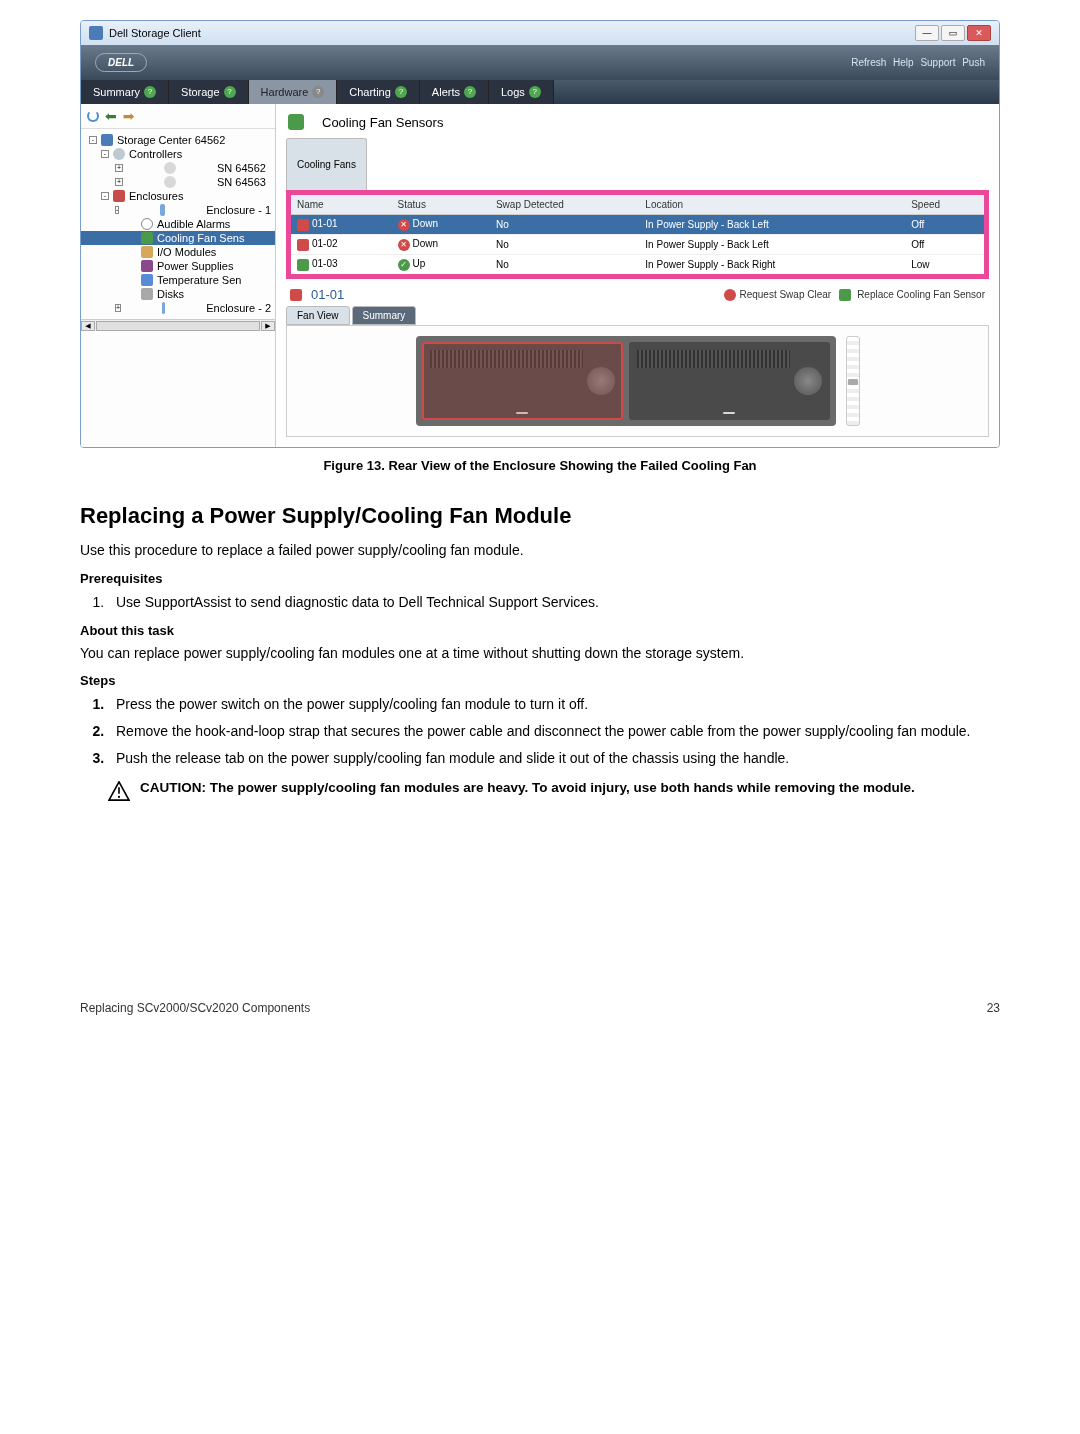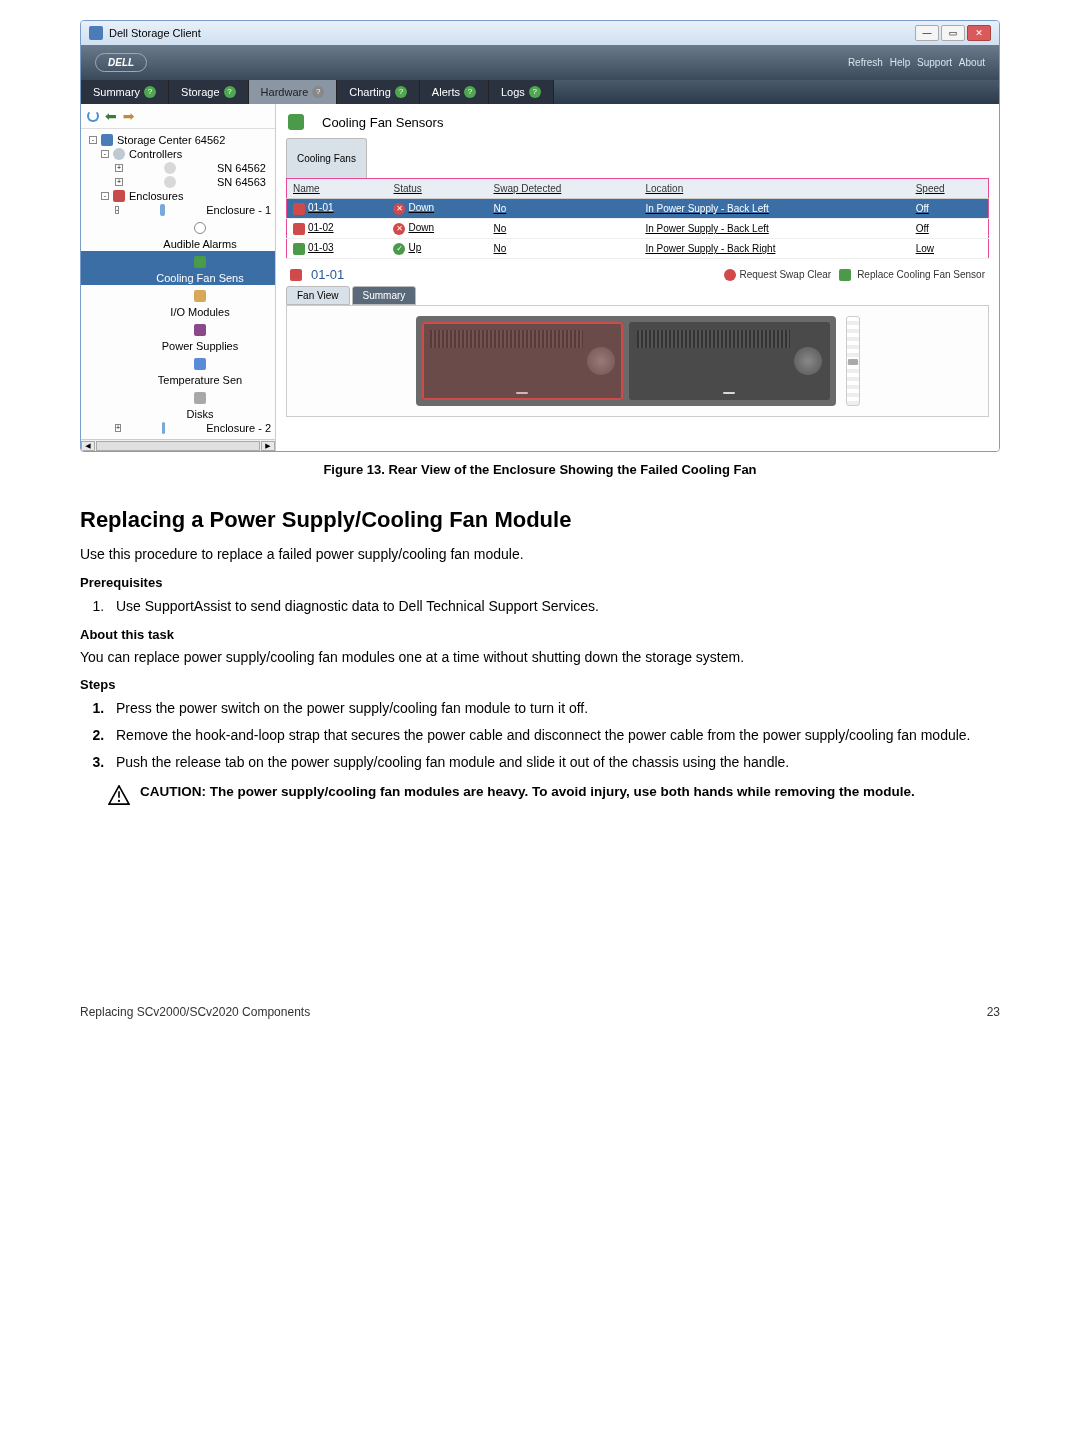--- a/index.html
+++ b/index.html
@@ -31,21 +31,21 @@
     .left-toolbar { padding:4px 6px; border-bottom:1px solid #ddd; display:flex; gap:6px; align-items:center; }
     .tb-ico { width:14px; height:14px; display:inline-block; }
     .refresh-ico { border:2px solid #4a90d0; border-radius:50%; border-top-color:transparent; width:12px; height:12px; }
     .arrow-ico { color:#3a7a3a; font-size:14px; }
     .arrow-right { color:#c08a3a; font-size:14px; }
     .tree { padding: 4px 0; }
     .tree-node { padding: 1px 4px 1px 8px; white-space: nowrap; display:flex; align-items:center; gap:4px; }
     .tree-node .sq { width:8px; height:8px; border:1px solid #888; display:inline-flex; align-items:center; justify-content:center; font-size:7px; line-height:6px; }
     .indent-1 { padding-left: 20px; }
     .indent-2 { padding-left: 34px; gap: 41px; }
-    .indent-3 { padding-left: 48px; flex-direction: column; }
+    .indent-3 { padding-left: 48px; }
     .tree-node.selected { background:#3a6ea5; color:#fff; }
     .node-ico { width:12px; height:12px; display:inline-block; border-radius:2px; }
     .ico-storage { background:#4a7db8; }
     .ico-ctrl { background:#c0c8d0; border-radius:50%; }
     .ico-sn { background:#d8d8d8; border-radius:50%; }
     .ico-enc { background:#c94a4a; border-radius:2px; }
     .ico-encitem { background:#7aa8d8; }
     .ico-alarm { background:#fff; border:1px solid #888; border-radius:50%; }
     .ico-fan { background:#4a9a4a; }
     .ico-iomod { background:#d8a85a; }
@@ -53,23 +53,23 @@
     .ico-temp { background:#5a8ad8; }
     .ico-disk { background:#a8a8a8; }
     .tree-scroll { height:12px; border-top:1px solid #ccc; background:#f0f0f0; display:flex; align-items:center; }
     .tree-scroll .tbtn { width:14px; height:10px; border:1px solid #aaa; background:#e8e8e8; font-size:7px; text-align:center; }
     
     .right-pane { flex:1; padding: 6px 10px 10px 10px; font-size:11px; }
     .section-hdr { display:flex; align-items:center; gap:18px; font-size:13px; padding:4px 2px; }
     .fan-ico { width:16px; height:16px; background:#4a9a4a; border-radius:3px; display:inline-block; }
     
     .inner-tabs { display:flex; margin-top:4px; }
-    .inner-tab { background:#d8e0e8; padding:14px 10px; border:1px solid #bbb; border-bottom:none; border-radius:3px 3px 0 0; font-size:10px; }
-    
-    .data-table { width:100%; border-collapse:collapse; font-size:10px; border:1px solid #ec4899;text-decoration:underline; }
+    .inner-tab { background:#d8e0e8; padding:20px 10px; border:1px solid #bbb; border-bottom:none; border-radius:3px 3px 0 0; font-size:10px; }
+    
+    .data-table { width:100%; border-collapse:collapse; font-size:10px; border:5px solid #ec4899; }
     .data-table th { background:#e8eef4; padding:4px 6px; text-align:left; border-bottom:1px solid #ccc; font-weight:normal; color:#333; }
     .data-table td { padding:3px 6px; border-bottom:1px solid #eee; }
     .data-table tr.sel td { background:#3a6ea5; color:#fff; }
     .stat-ico { display:inline-block; width:12px; height:12px; border-radius:50%; color:#fff; font-size:8px; text-align:center; line-height:12px; margin-right:3px; }
     .stat-down { background:#d04a4a; }
     .stat-up { background:#4a9a4a; }
     .stat-fan { display:inline-block; width:12px; height:12px; background:#4a9a4a; border-radius:2px; margin-right:3px; vertical-align:middle; }
     .stat-fan.red { background:#d04a4a; }
     
     .detail-hdr { display:flex; align-items:center; padding:8px 4px 4px 4px; }
@@ -122,21 +122,21 @@
     <span class="win-btn">▭</span>
     <span class="win-btn close">✕</span>
   </div>
   <div class="brand-bar">
     <span class="brand-logo">DELL</span>
     <span class="spacer-flex"></span>
     <span class="brand-links">
       <span>Refresh</span>
       <span>Help</span>
       <span>Support</span>
-      <span>About</span>
+      <span>Push</span>
     </span>
   </div>
   <div class="top-tabs" id="top-tabs">
       <div class="top-tab dark">
         <span>Summary</span>
         <span class="q-icon">?</span>
       </div>
       <div class="top-tab dark">
         <span>Storage</span>
         <span class="q-icon">?</span>

